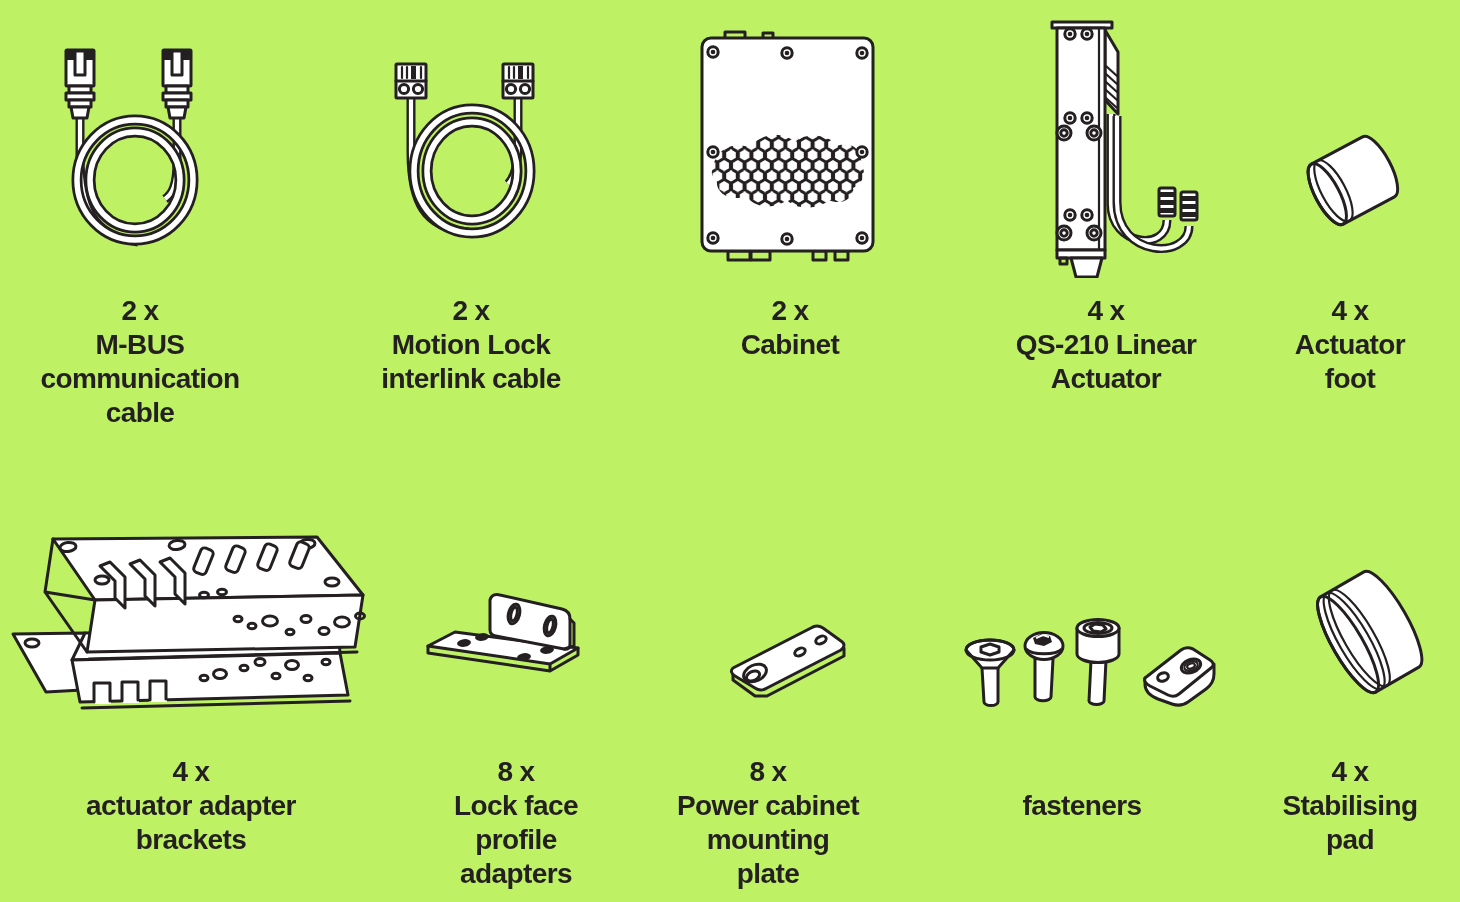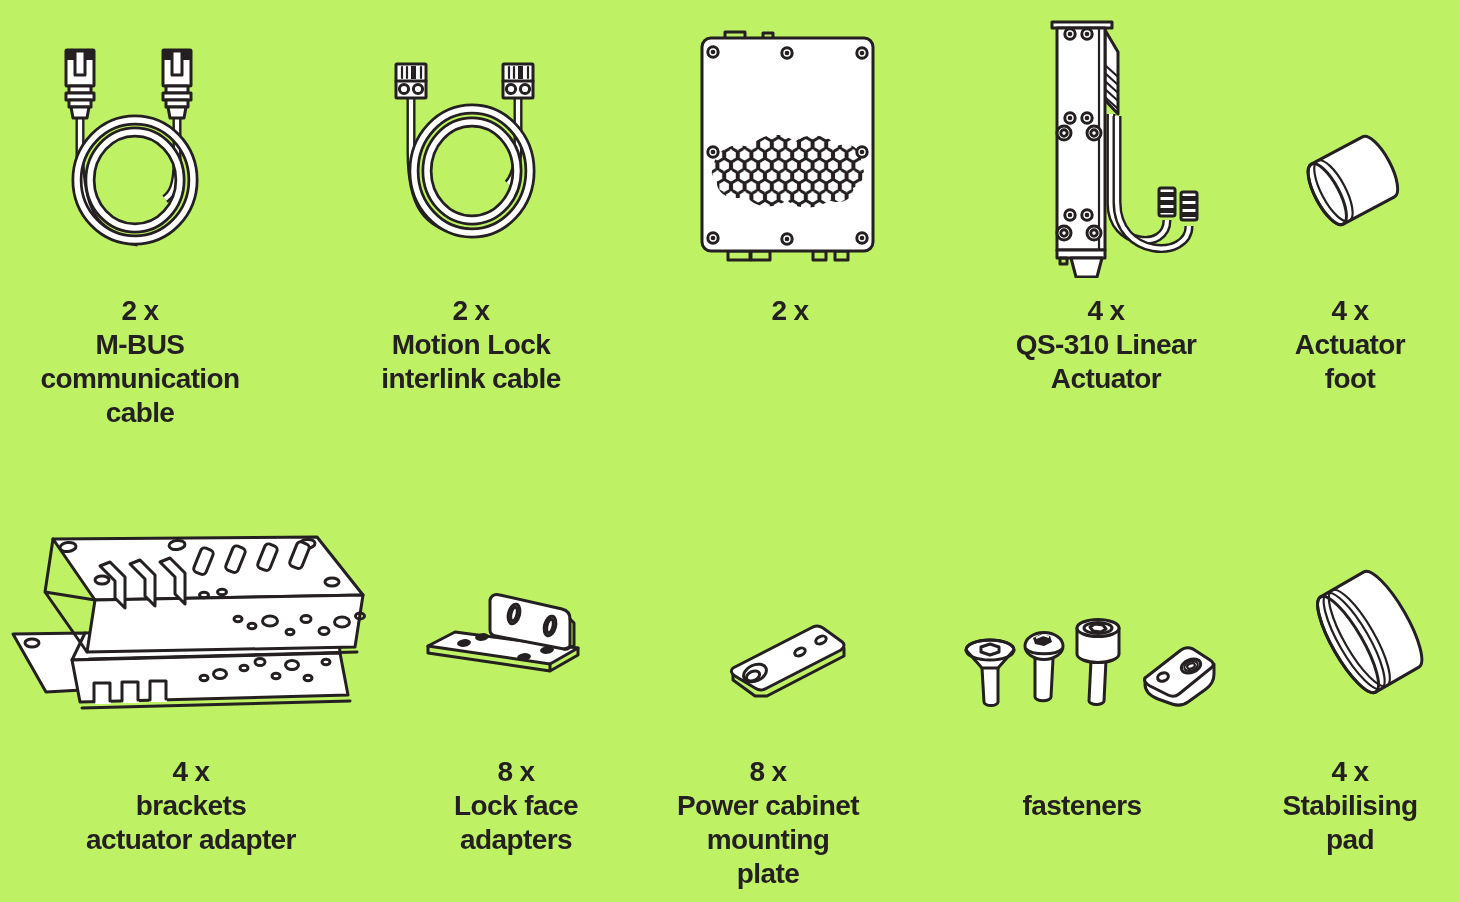--- a/index.html
+++ b/index.html
@@ -321,43 +321,45 @@
   </div>
 
   <div class="label" style="left:331px;top:294px;width:280px">
     <div class="qty">2 x</div>
     <div class="nm">Motion Lock</div>
     <div class="nm">interlink cable</div>
   </div>
 
   <div class="label" style="left:650px;top:294px;width:280px">
     <div class="qty">2 x</div>
+    <div class="nm">Cabinet</div>
   </div>
 
   <div class="label" style="left:966px;top:294px;width:280px">
     <div class="qty">4 x</div>
-    <div class="nm">QS-310 Linear</div>
+    <div class="nm">QS-210 Linear</div>
     <div class="nm">Actuator</div>
   </div>
 
   <div class="label" style="left:1228px;top:294px;width:244px">
     <div class="qty">4 x</div>
     <div class="nm">Actuator</div>
     <div class="nm">foot</div>
   </div>
 
   <div class="label" style="left:31px;top:755px;width:320px">
     <div class="qty">4 x</div>
+    <div class="nm">actuator adapter</div>
     <div class="nm">brackets</div>
-    <div class="nm">actuator adapter</div>
   </div>
 
   <div class="label" style="left:376px;top:755px;width:280px">
     <div class="qty">8 x</div>
     <div class="nm">Lock face</div>
+    <div class="nm">profile</div>
     <div class="nm">adapters</div>
   </div>
 
   <div class="label" style="left:628px;top:755px;width:280px">
     <div class="qty">8 x</div>
     <div class="nm">Power cabinet</div>
     <div class="nm">mounting</div>
     <div class="nm">plate</div>
   </div>
 

